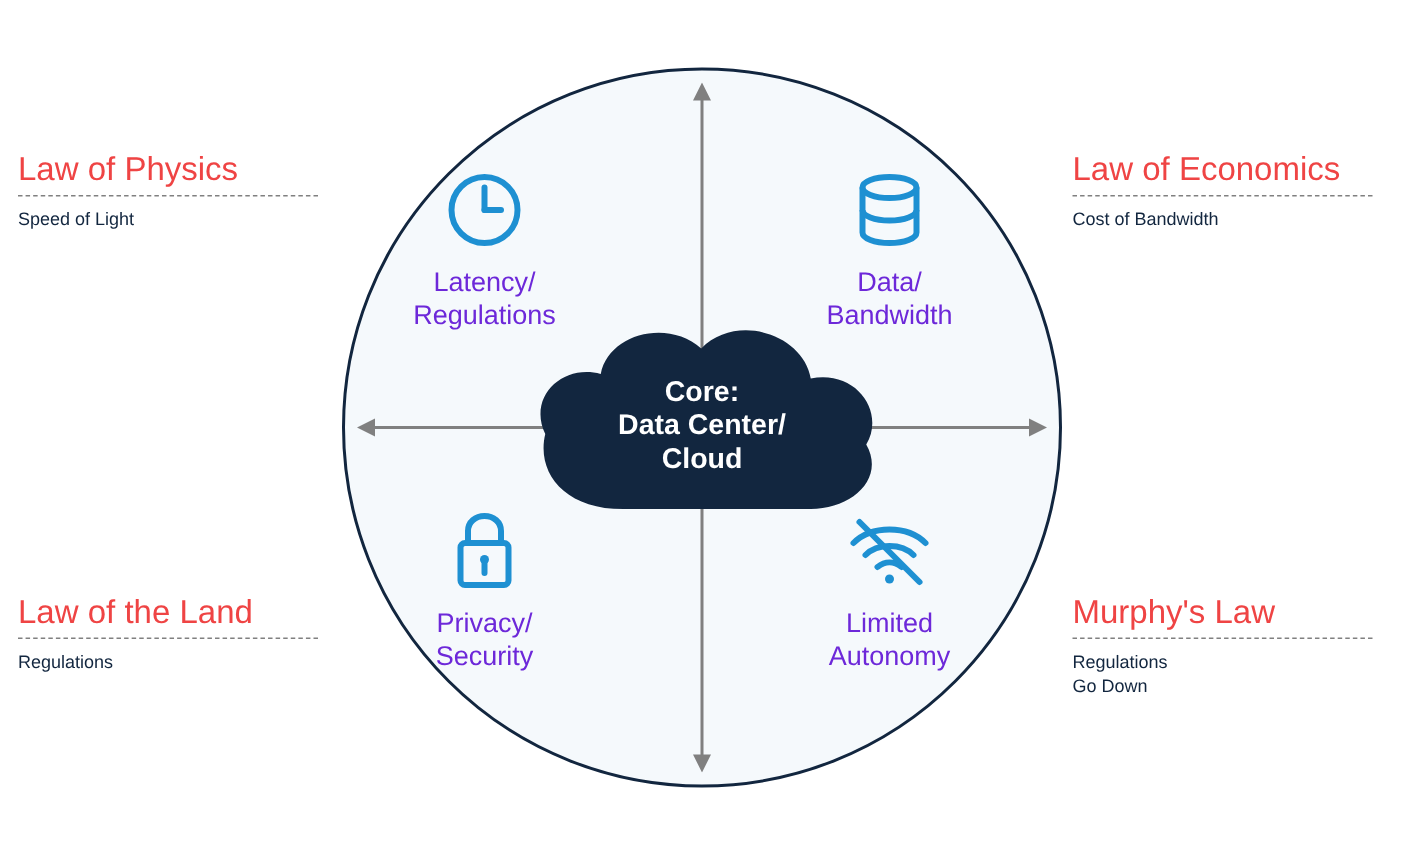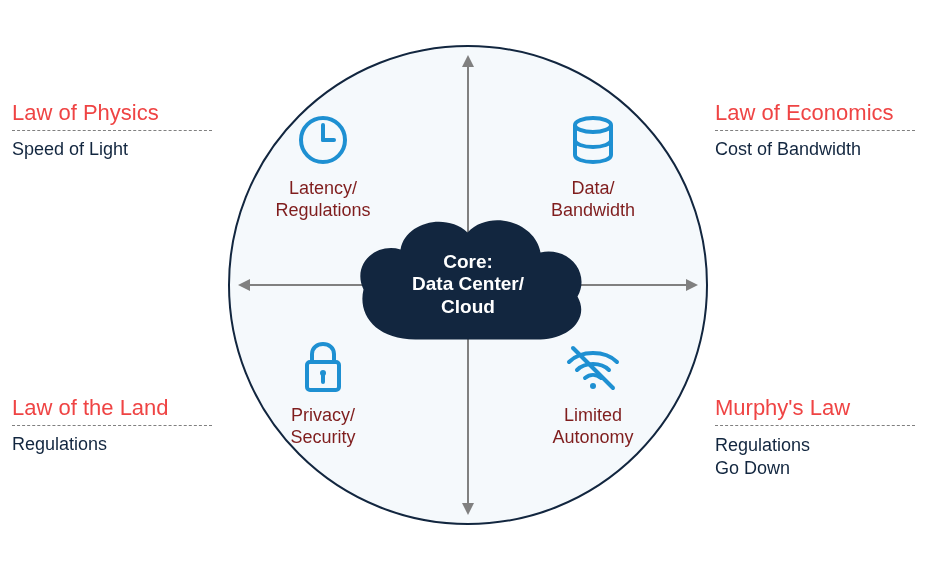--- a/index.html
+++ b/index.html
@@ -75,21 +75,21 @@
     font-size: 18px;
     line-height: 1.2;
   }
   .quad-item .icon {
     display: flex;
     align-items: center;
     justify-content: center;
     height: 64px;
     margin-bottom: 6px;
   }
-  .quad-label { color: #7f1d1d; }
+  .quad-label { color: #6d28d9; }
   .tl { left: 238px; top: 108px; }
   .tr { left: 508px; top: 108px; }
   .bl { left: 238px; top: 335px; }
   .br { left: 508px; top: 335px; }
 
   .outer-label {
     position: absolute;
     width: 200px;
   }
   .outer-label .title {
@@ -97,21 +97,21 @@
     font-weight: 400;
     color: #ef4444;
     margin-bottom: 4px;
   }
   .outer-label .rule {
     border: none;
     border-top: 1px dashed #808080;
     margin-bottom: 8px;
   }
   .outer-label .sub {
-    font-size: 18px;
+    font-size: 12px;
     color: #12263f;
   }
   .ol-tl { left: 12px; top: 100px; }
   .ol-tr { left: 715px; top: 100px; }
   .ol-bl { left: 12px; top: 395px; }
   .ol-br { left: 715px; top: 395px; }
   .ol-br .sub { line-height: 1.3; }
 </style>
 </head>
 <body>

